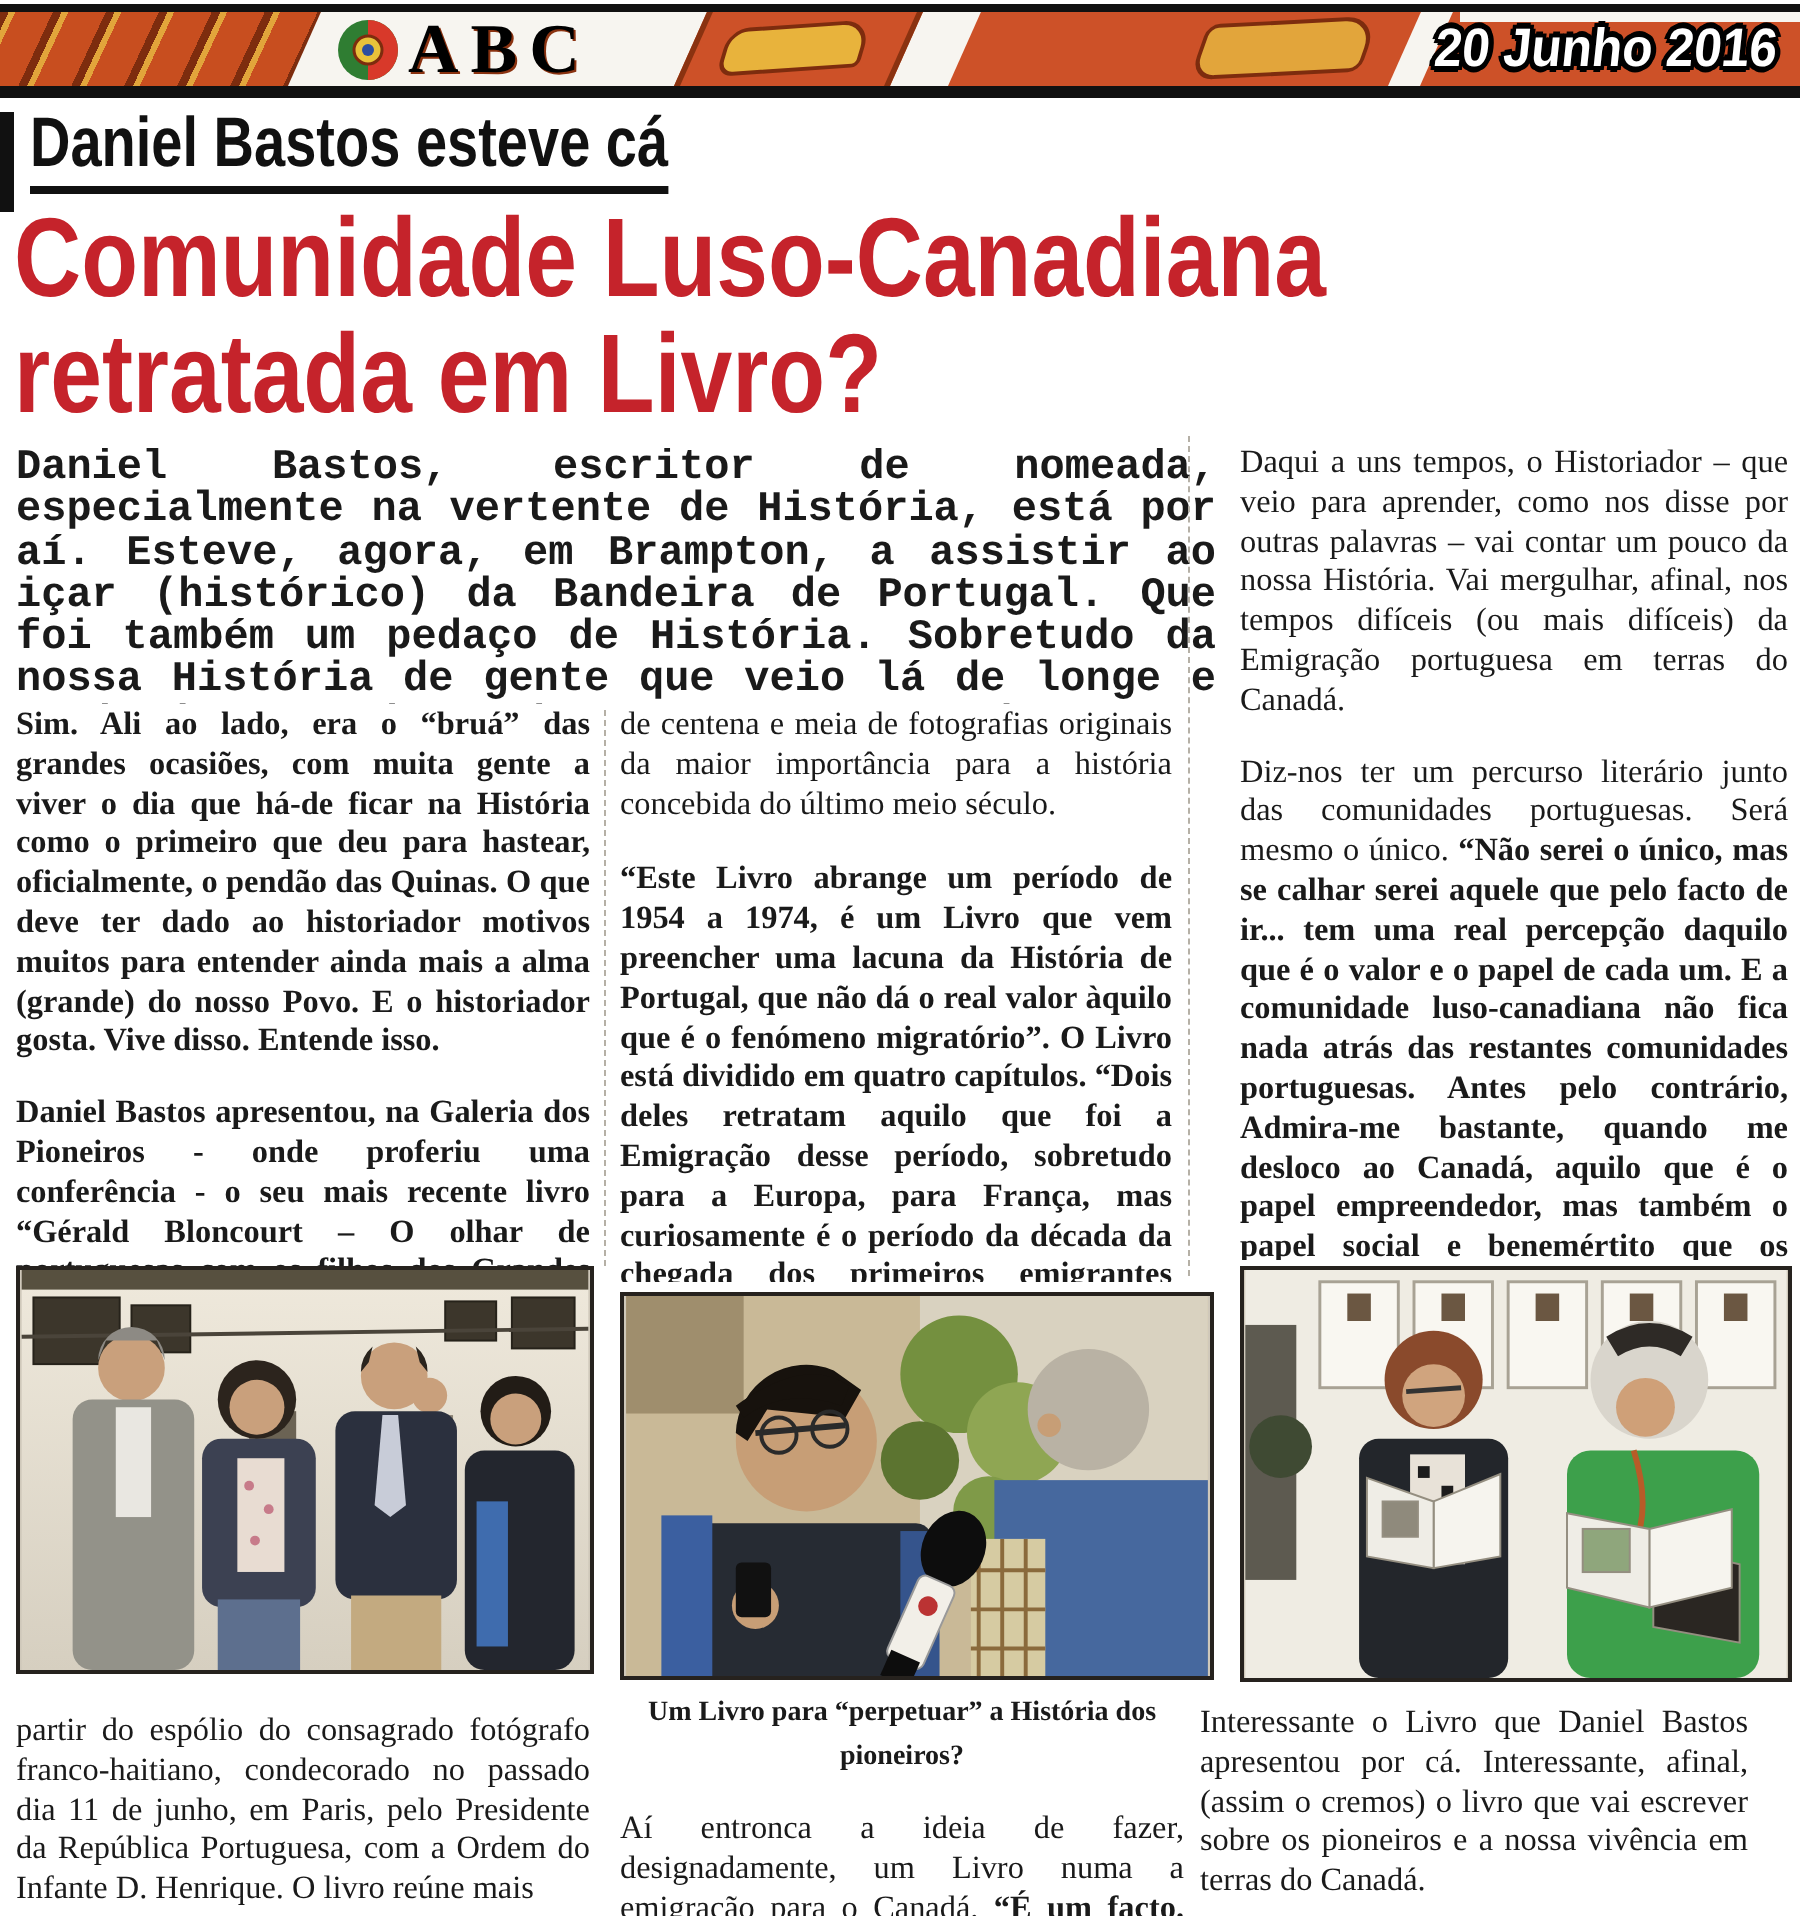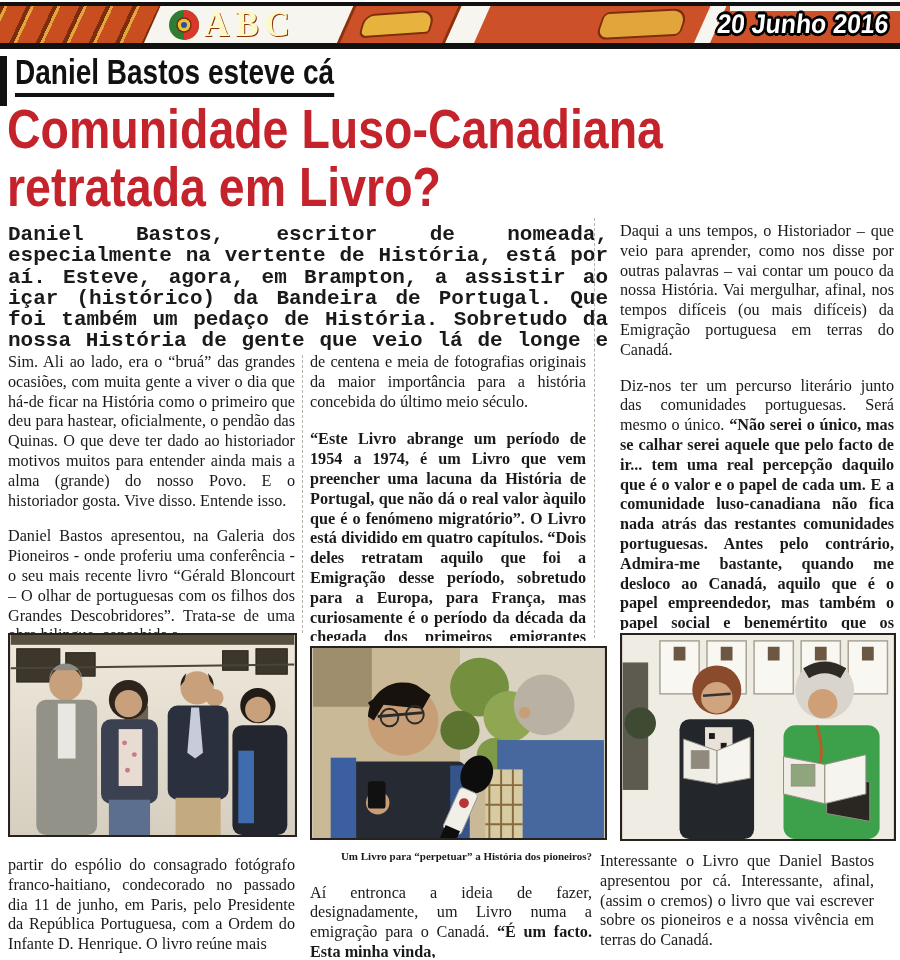--- a/index.html
+++ b/index.html
@@ -36,21 +36,21 @@
     position:absolute; left:600px; top:4px; width:84px; height:28px;
     background:#e2a53b; border:2px solid #7d2c0e; border-radius:6px 16px 6px 12px;
     transform:skewX(-22deg) rotate(-3deg);
   }
   .banner .white-sliver { position:absolute; left:702px; top:-4px; width:16px; height:46px; background:#f7f5f0; transform:skewX(-24deg); }
   .banner .white-topstrip { position:absolute; left:730px; top:0; width:170px; height:5px; background:#f7f5f0; }
   .banner .logo-wrap { position:absolute; left:168px; top:3px; width:32px; height:32px; }
   .banner .abc {
     position:absolute; left:204px; top:1px;
     font-family:"Liberation Serif", serif; font-weight:bold; font-size:35px; line-height:35px;
-    color:#fef9c3; letter-spacing:6px; text-shadow:1px 1px 0 #8a3210;
+    color:#000000; letter-spacing:6px; text-shadow:1px 1px 0 #8a3210;
   }
   .banner .date {
     position:absolute; right:10px; top:4px;
     font-family:"Liberation Sans", sans-serif; font-weight:bold; font-size:27px; line-height:29px;
     color:#ffffff; transform:skewX(-6deg) scaleX(0.92); transform-origin:right top; white-space:nowrap;
     text-shadow:-2px -2px 0 #000, 2px -2px 0 #000, -2px 2px 0 #000, 2px 2px 0 #000, 0 3px 0 #000, 3px 0 0 #000, -3px 0 0 #000, 0 -3px 0 #000;
   }
   .banner-rule { position:absolute; left:0; top:43px; width:900px; height:6px; background:#111; }
 
   
@@ -74,28 +74,28 @@
   }
 
   
   .vrule { position:absolute; width:0; border-left:1px dashed #b5b0a6; }
   .vrule.r1 { left:302px; top:355px; height:278px; }
   .vrule.r2 { left:594px; top:218px; height:420px; }
 
   
   .coltext { position:absolute; font-size:16.2px; line-height:19.8px; text-align:justify; overflow:hidden; }
   .coltext p + p { margin-top:16px; }
-  .c1a { left:8px;  top:353px; width:287px; height:280px; }
+  .c1a { left:8px;  top:353px; width:287px; height:280px;font-weight:bold; }
   .c2a { left:310px; top:353px; width:276px; height:288px; }
   .c3a { left:620px; top:222px; width:274px; height:408px; }
   .c1b { left:8px;  top:856px; width:287px; height:100px; }
   .c2b { left:310px; top:846px; width:282px; height:112px; }
   .c3b { left:600px; top:852px; width:274px; height:104px; }
   .bold { font-weight:bold; }
-  .cap-head { font-weight:bold; font-size:11px; line-height:21.5px; text-align:right; }
+  .cap-head { font-weight:bold; font-size:14px; line-height:21.5px; text-align:center; }
   .gap { height:18px; }
 
   
   .photo { position:absolute; border:2px solid #26221e; background:#cfc8ba; overflow:hidden; }
   .ph1 { left:8px;  top:633px; width:289px; height:204px; }
   .ph2 { left:310px; top:646px; width:297px; height:194px; }
   .ph3 { left:620px; top:633px; width:276px; height:208px; }
   .photo svg { display:block; width:100%; height:100%; }
 </style>
 </head>

